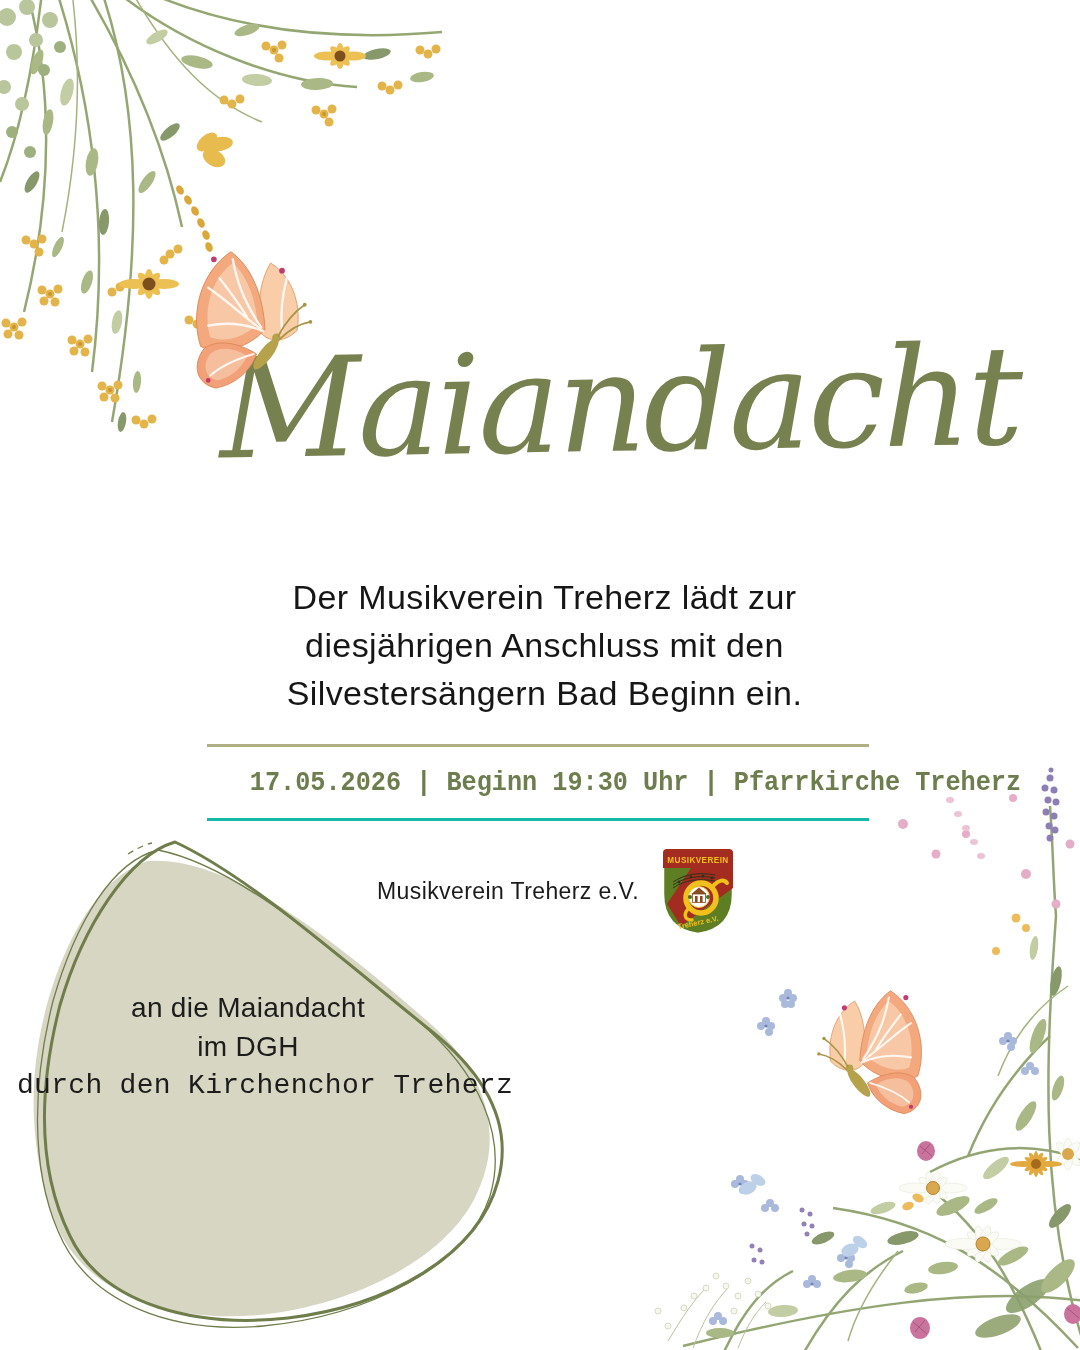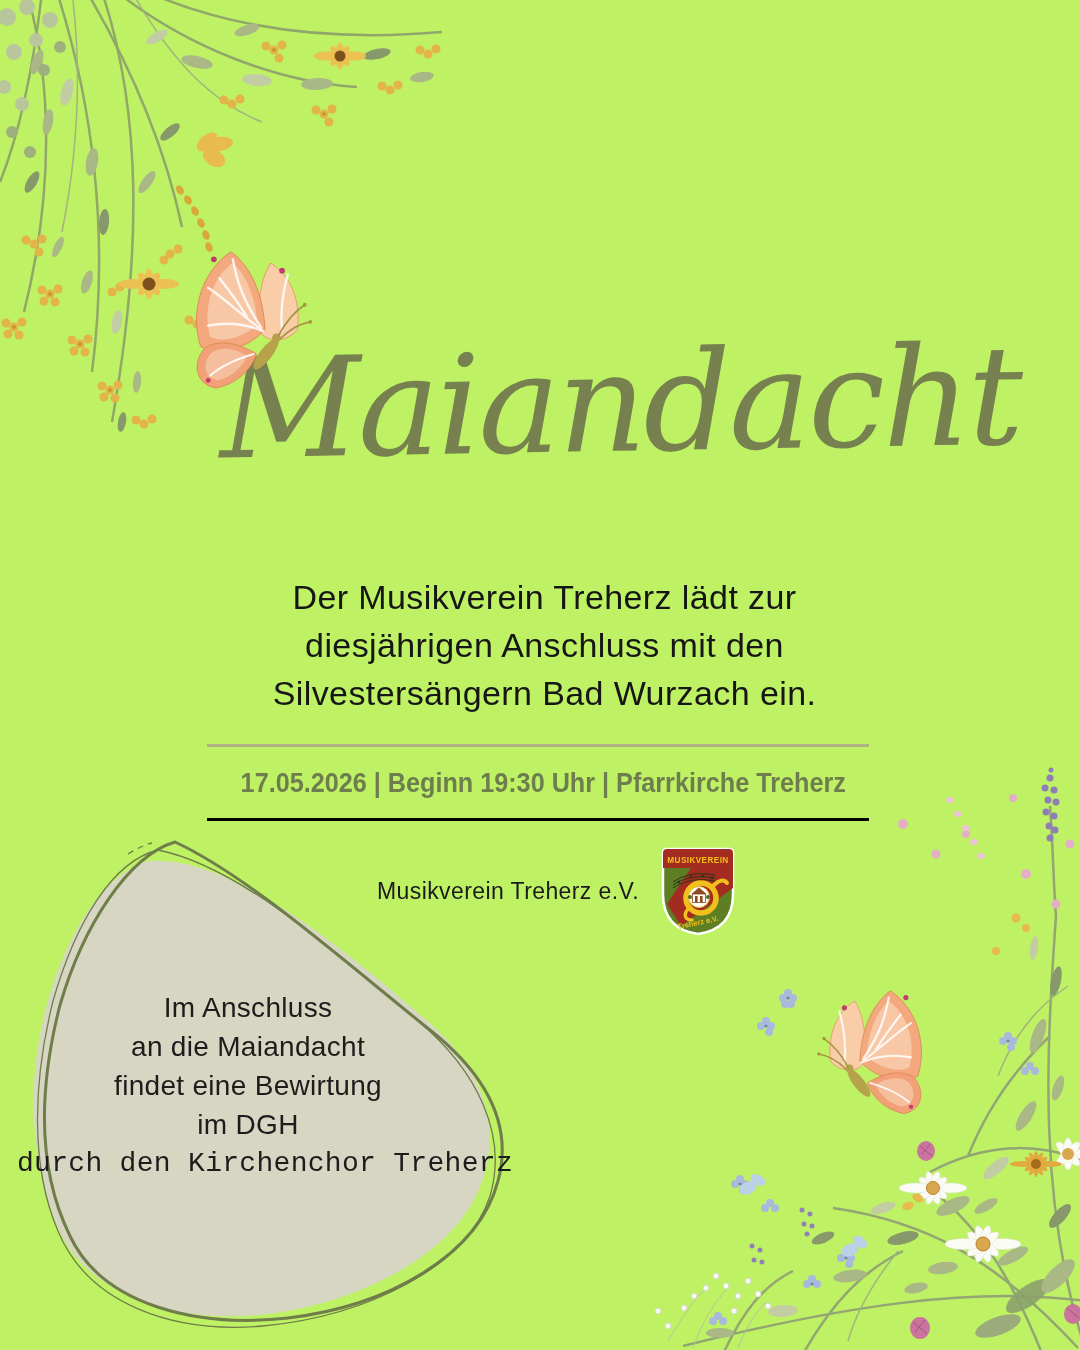--- a/index.html
+++ b/index.html
@@ -1,37 +1,37 @@
 <!DOCTYPE html>
 <html><head>
 <meta charset="utf-8">
 <style>
   html,body{margin:0;padding:0;background:#dddddd;}
   .poster{
     position:relative;width:1080px;height:1350px;overflow:hidden;
-    background:#bef264;font-family:"Liberation Sans",sans-serif;
+    background:#ffffff;font-family:"Liberation Sans",sans-serif;
   }
   .abs{position:absolute;}
   
   .title{
     left:0;right:0;top:308px;text-align:center;padding-left:160px;
     font-family:"DejaVu Serif",serif;font-style:italic;font-weight:400;
     font-size:138px;line-height:1.4;color:#77804f;letter-spacing:-3px;
     transform:rotate(-1deg);
   }
   
   .intro{
     left:9px;right:0;top:573px;text-align:center;
     font-size:34px;line-height:48px;color:#161616;letter-spacing:.4px;
   }
   
   .event{
     left:207px;width:662px;top:744px;
-    border-top:3px solid #b0b183;border-bottom:3px solid #000000;
-    padding:19px 0;text-align:left;
+    border-top:3px solid #b0b183;border-bottom:3px solid #14b8a6;
+    padding:19px 0;text-align:left;font-family:Liberation Mono, monospace;
   }
   .event span{
     display:inline-block;transform:scaleX(.9);transform-origin:center;
     font-weight:bold;font-size:28px;line-height:33px;color:#6e7d4e;white-space:nowrap;
   }
   
   .org-row{
     left:0;right:0;top:845px;height:92px;padding-left:34px;
     display:flex;justify-content:center;align-items:center;gap:20px;
   }
@@ -267,21 +267,21 @@
 
   <div class="abs title">Maiandacht</div>
 
   <svg class="abs" style="left:176px;top:242px" width="142" height="152" viewBox="0 0 150 160">
     <use href="#bfly"></use>
   </svg>
 
   <div class="abs intro">
     <div>Der Musikverein Treherz lädt zur</div>
     <div>diesjährigen Anschluss mit den</div>
-    <div>Silvestersängern Bad Wurzach ein.</div>
+    <div>Silvestersängern Bad Beginn ein.</div>
   </div>
 
   <div class="abs event">
     <span>17.05.2026 | Beginn 19:30 Uhr | Pfarrkirche Treherz</span>
   </div>
 
   <div class="abs org-row">
     <span class="org-label">Musikverein Treherz e.V.</span>
     <svg width="78" height="90" viewBox="0 0 78 90">
       <path d="M8,3 H70 Q74,3 74,7 V48 Q74,83 39,88 Q4,83 4,48 V7 Q4,3 8,3 Z" fill="#5e7e23" stroke="#ffffff" stroke-width="2.5"></path>
@@ -319,23 +319,21 @@
     <path d="M140,25 C210,20 300,80 425,190 C480,240 495,300 470,355 C445,415 360,465 260,478
              C160,490 70,455 45,380 C20,310 22,240 35,185 C50,120 85,42 140,25 Z" fill="#d7d6c3"></path>
     <path d="M167,6 C240,40 330,120 422,194 C480,240 505,290 490,345 C470,420 380,470 280,482
              C190,492 95,470 62,400 C30,335 30,255 52,169 C75,90 120,20 167,6 Z" fill="none" stroke="#6f7d4a" stroke-width="3"></path>
     <path d="M150,14 C230,30 320,110 410,185 C470,235 500,300 482,360 C460,430 360,480 255,490
              C165,498 80,468 50,395 C22,330 25,245 45,165 C68,85 105,25 150,14 Z" fill="none" stroke="#6f7d4a" stroke-width="1.3"></path>
     <path d="M120,18 C128,13 136,9 144,7" fill="none" stroke="#6f7d4a" stroke-width="1.3" stroke-dasharray="6 5"></path>
   </svg>
 
   <div class="abs note">
-    <div>Im Anschluss</div>
     <div>an die Maiandacht</div>
-    <div>findet eine Bewirtung</div>
     <div>im DGH</div>
     <div class="nowrap">durch den Kirchenchor Treherz</div>
   </div>
 
   <svg class="abs" style="left:598px;top:736px" width="492" height="624" viewBox="0 0 492 624">
     <g fill="none" stroke="#93a573" stroke-width="2.5">
       <path d="M488,615 C440,470 448,320 458,180"></path>
       <path d="M458,180 C455,140 455,110 452,70"></path>
       <path d="M480,612 C395,520 325,485 235,472"></path>
       <path d="M488,565 C375,550 245,570 85,610"></path>

